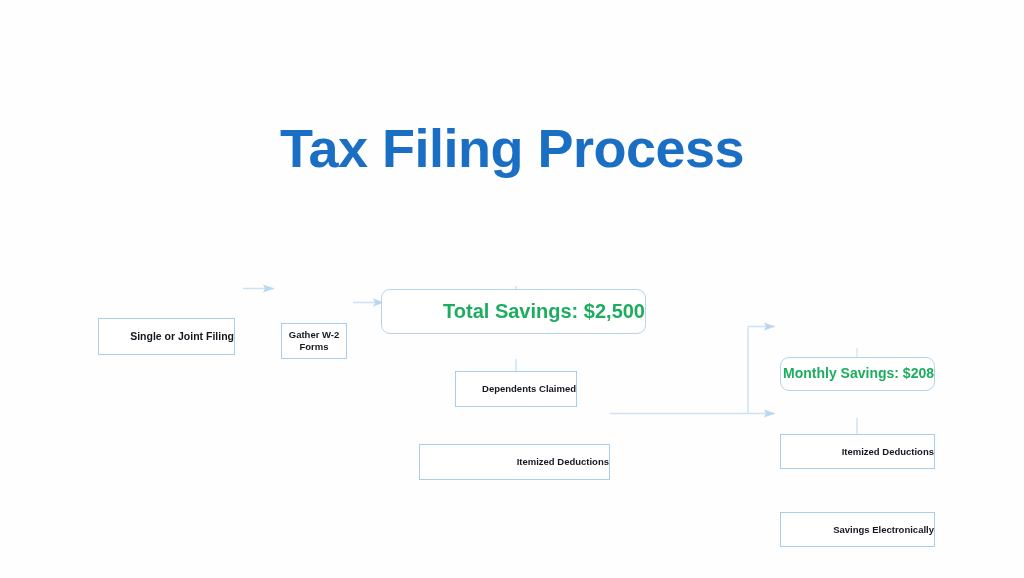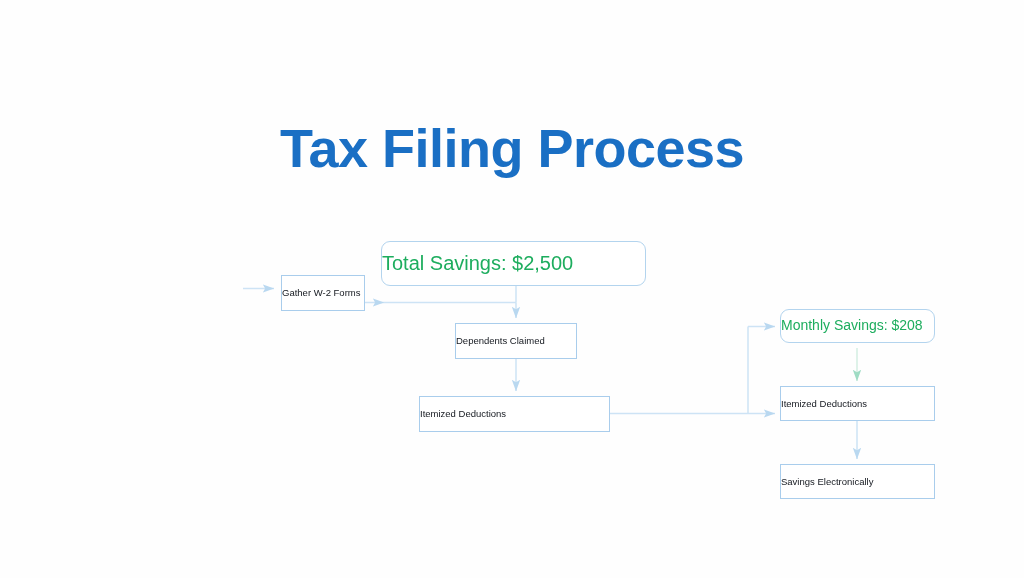--- a/index.html
+++ b/index.html
@@ -38,33 +38,34 @@
     letter-spacing: -0.5px;
     color: #1a6fc4;
   }
   .node {
     position: absolute;
     box-sizing: border-box;
     background: #ffffff;
     border: 1.4px solid #a9cdec;
     display: flex;
     align-items: center;
-    justify-content: flex-start;
+    justify-content: flex-end;
     text-align: center;
     color: #14181f;
-    font-weight: normal;
+    font-weight: bold;
     line-height: 1.22;
+    margin-top: 48px;
   }
   .node.highlight {
     border: 1.5px solid #b3d4ee;
     border-radius: 9px;
     color: #1dad5e;
   }
   .n-single   { left: 98px;  top: 270px; width: 137px; height: 37px; font-size: 10.5px; }
-  .n-gather   { left: 281px; top: 275px; width: 84px;  height: 36px; font-size: 9.5px; }
+  .n-gather   { left: 281px; top: 275px; width: 66px;  height: 36px; font-size: 9.5px; }
   .n-total    { left: 381px; top: 241px; width: 265px; height: 45px; font-size: 20px; }
   .n-depend   { left: 455px; top: 323px; width: 122px; height: 36px; font-size: 9.5px; }
   .n-itemized1{ left: 419px; top: 396px; width: 191px; height: 36px; font-size: 9.5px; }
   .n-monthly  { left: 780px; top: 309px; width: 155px; height: 34px; font-size: 14px; }
   .n-itemized2{ left: 780px; top: 386px; width: 155px; height: 35px; font-size: 9.5px; }
   .n-submit   { left: 780px; top: 464px; width: 155px; height: 35px; font-size: 9.5px; }
 </style>
 </head>
 <body>
 
@@ -93,20 +94,23 @@
       <path d="M748,413.5 L748,326.5"></path>
       <path d="M748,326.5 L775,326.5" marker-end="url(#arrowBlue)"></path>
       <path d="M748,413.5 L775,413.5" marker-end="url(#arrowBlue)"></path>
       <path d="M857,418 L857,459" marker-end="url(#arrowBlue)"></path>
     </g>
     <g stroke="#d3eee2" stroke-width="1.5" fill="none">
       <path d="M857,348 L857,381" marker-end="url(#arrowGreen)"></path>
     </g>
   </svg>
 
+  <div class="node n-single">
+    <span>Single or Joint Filing</span>
+  </div>
 
   <div class="node n-gather">
     <span>Gather W-2 Forms</span>
   </div>
 
   <div class="node highlight n-total">
     <span>Total Savings: $2,500</span>
   </div>
 
   <div class="node n-depend">

